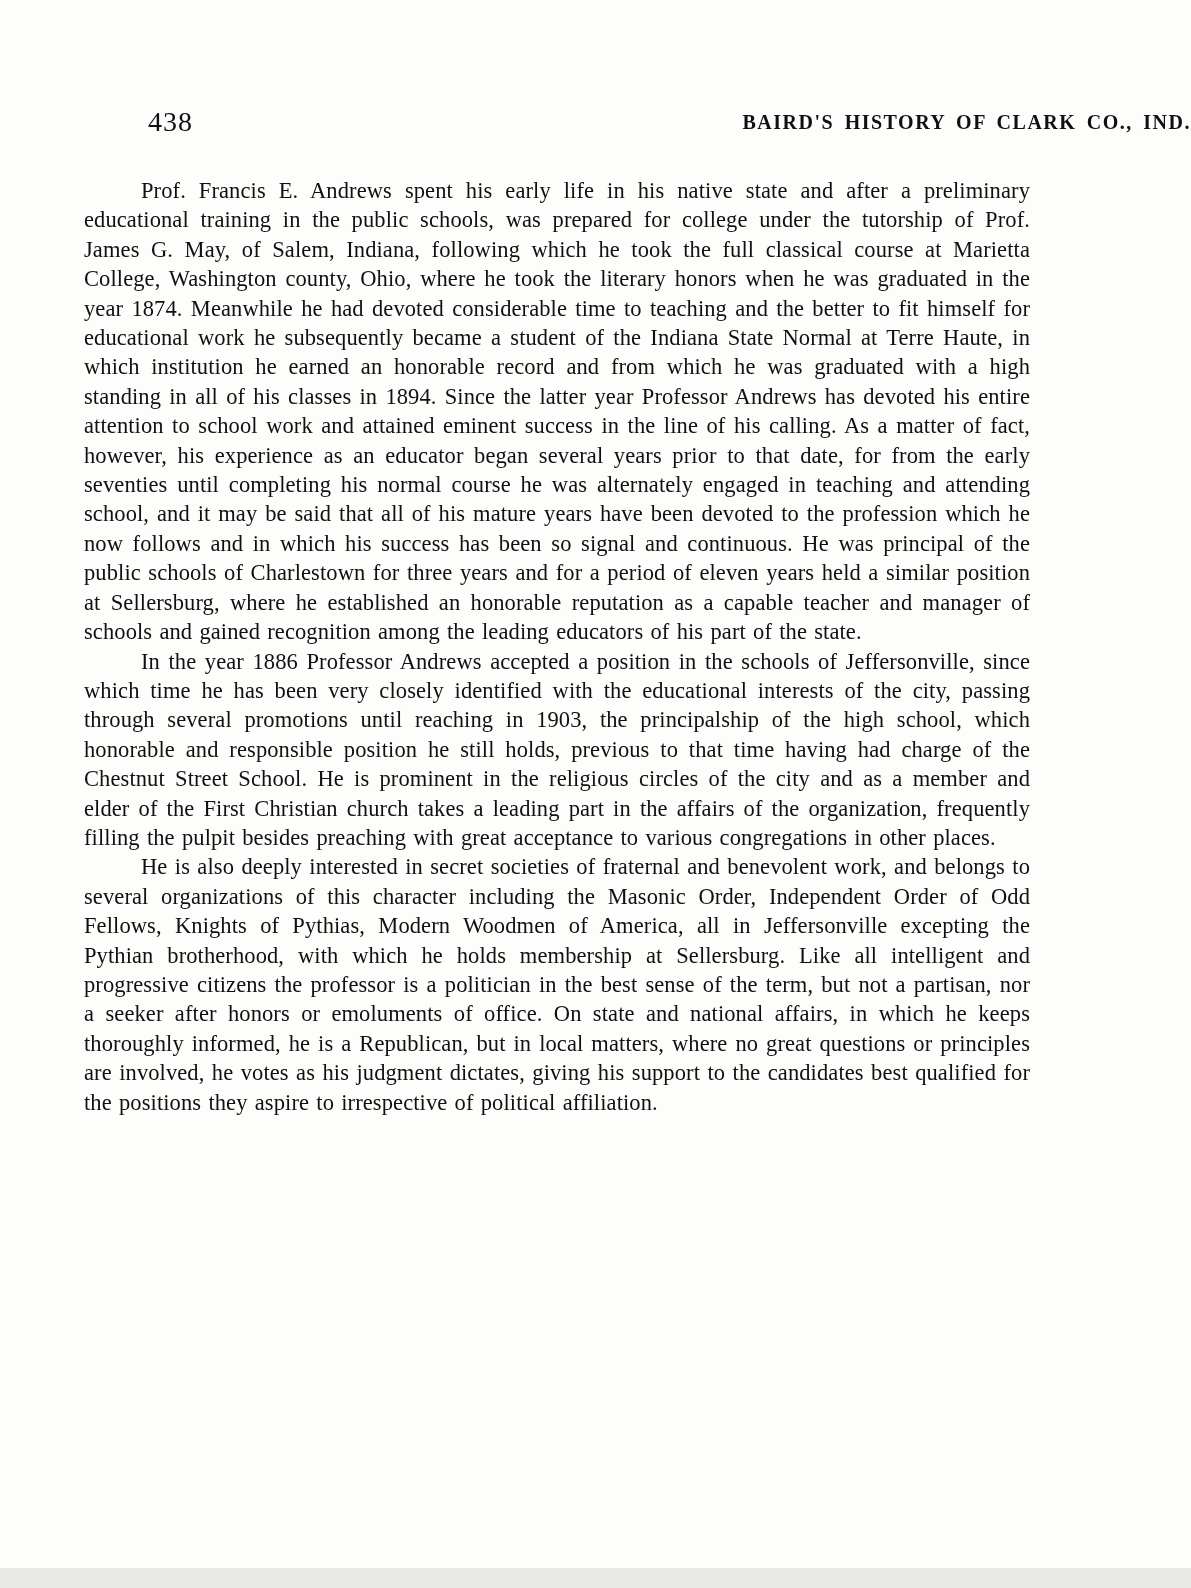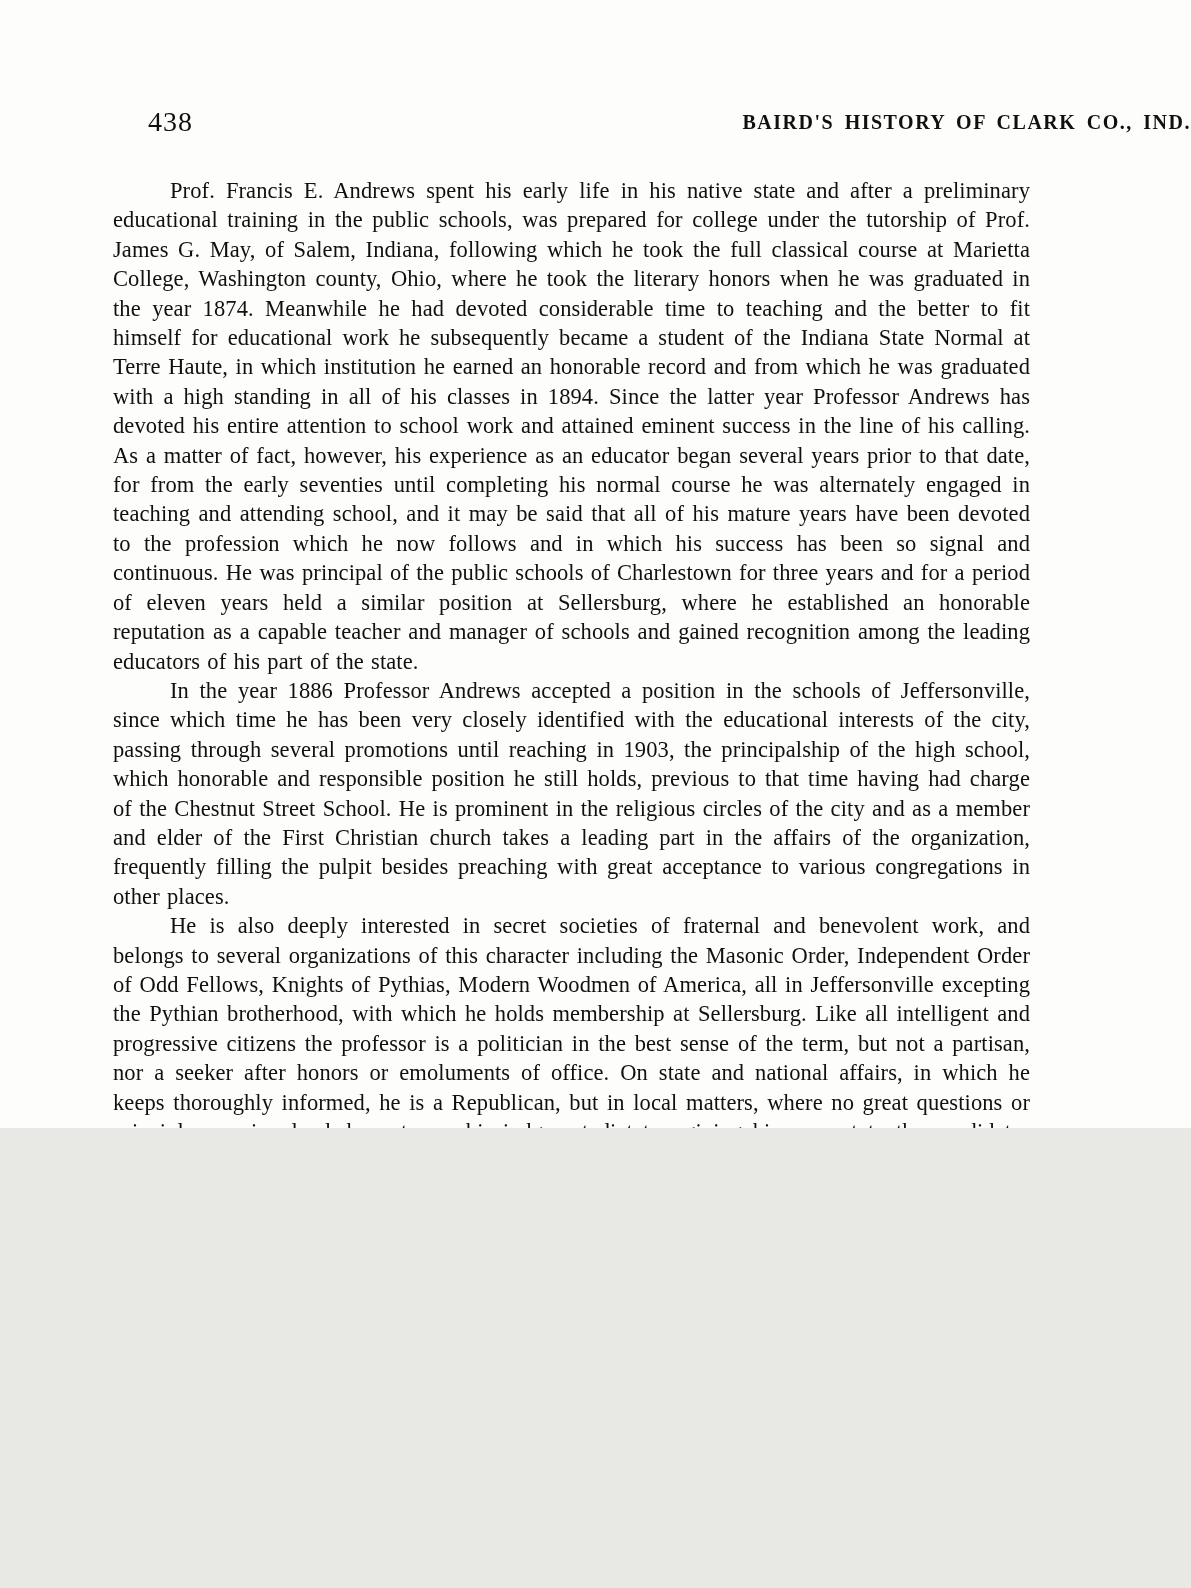--- a/index.html
+++ b/index.html
@@ -3,21 +3,21 @@
 <meta charset="utf-8">
 <style>
   html, body {
     margin: 0;
     padding: 0;
     background: #e8e8e4;
   }
   .page {
     position: relative;
     width: 1191px;
-    height: 1128px;
+    height: 1568px;
     margin: 0 auto;
     background: #fdfdfb;
     color: #101010;
     font-family: "Liberation Serif", "DejaVu Serif", serif;
     overflow: hidden;
     box-sizing: border-box;
   }
   .page-header {
     position: relative;
     height: 36px;
@@ -39,21 +39,21 @@
     top: 3px;
     text-align: right;
     font-size: 20px;
     line-height: 26px;
     font-weight: 700;
     letter-spacing: 1.5px;
     word-spacing: 4px;
     white-space: nowrap;
   }
   .page-body {
-    margin: 34px 161px 0 113px; 
+    margin: 34px 161px 0 84px; 
   }
   .page-body p {
     margin: 0;
     text-indent: 57px;
     text-align: justify;
     font-size: 22.5px;
     line-height: 29.4px;
     letter-spacing: 0.1px;
     word-spacing: 1.5px;
   }

